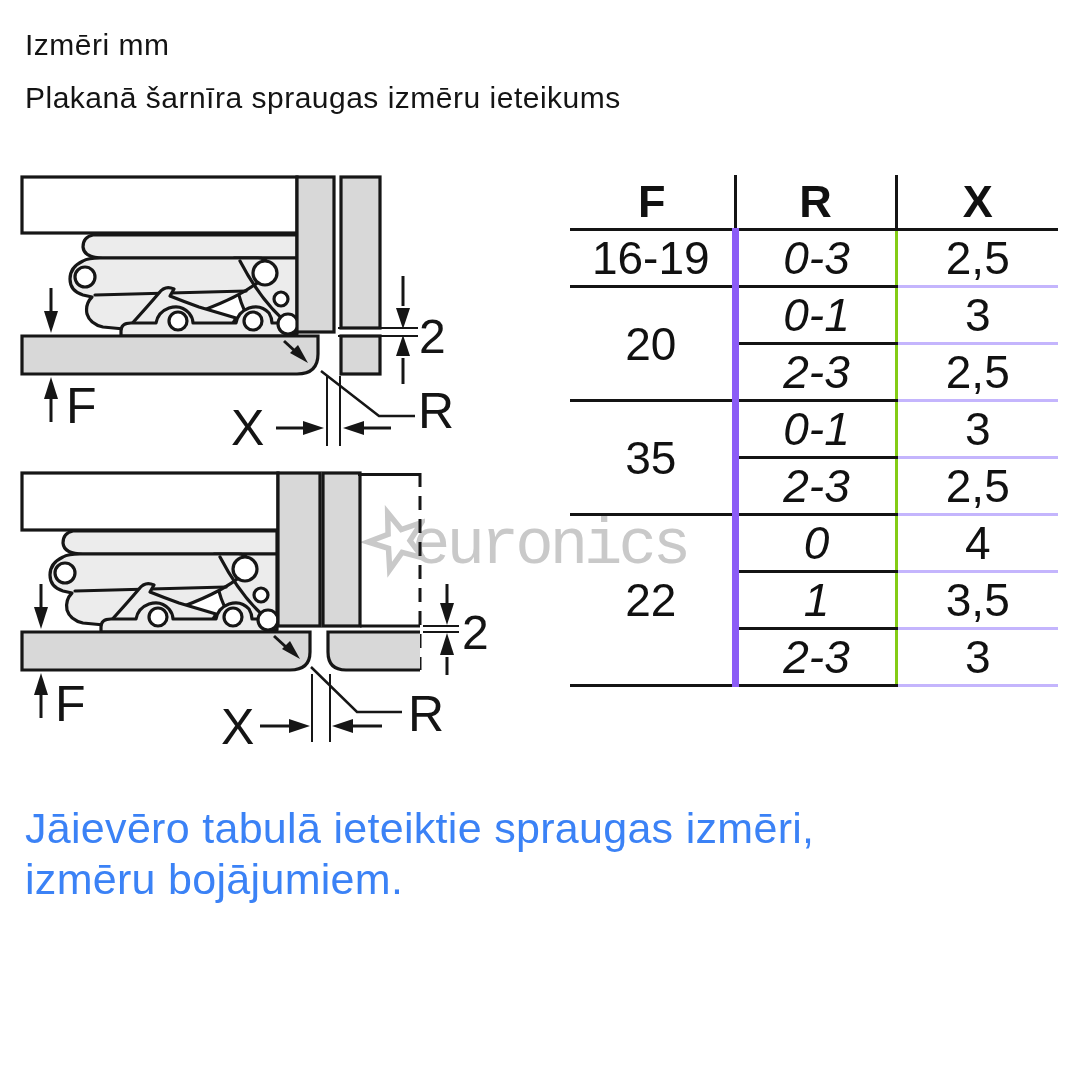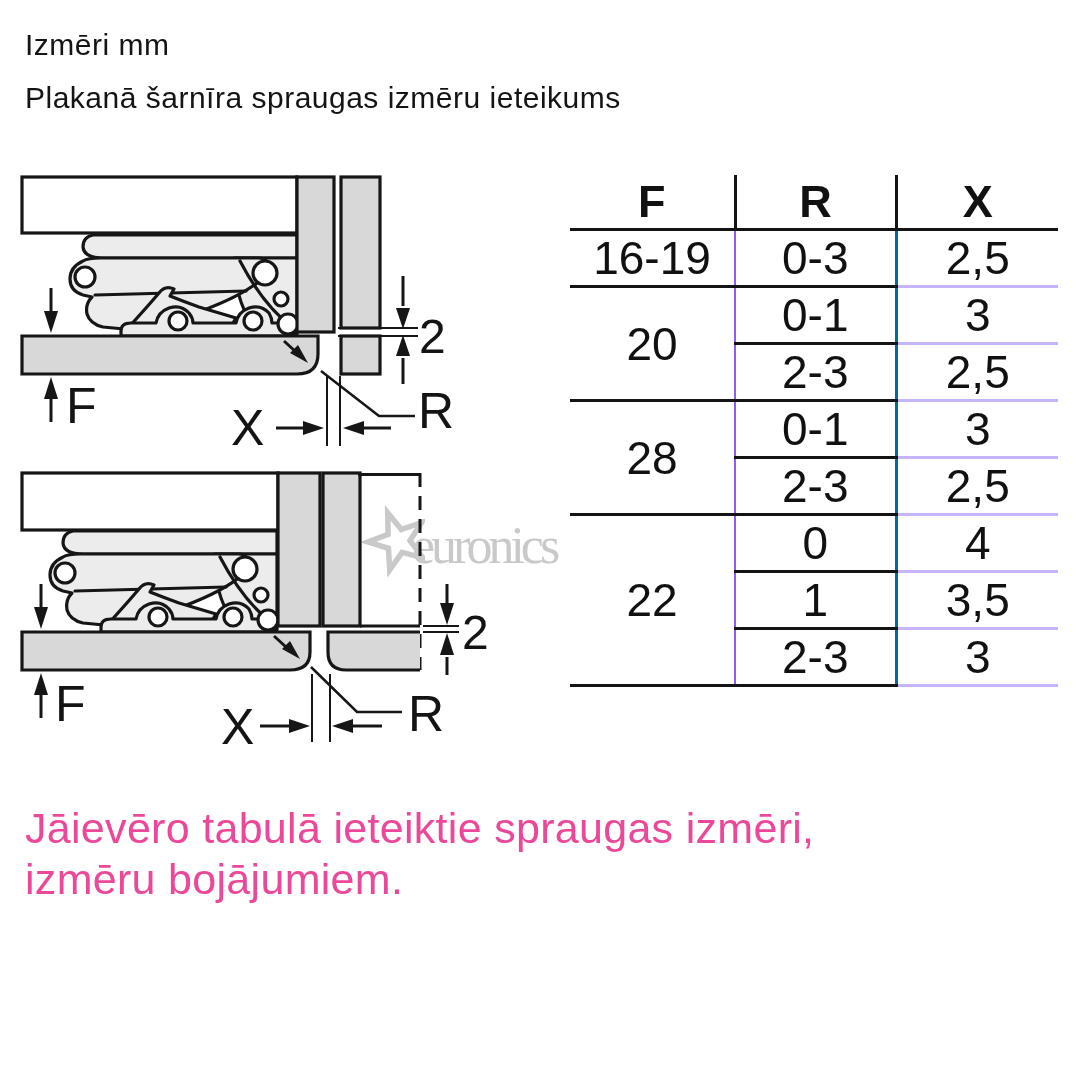--- a/index.html
+++ b/index.html
@@ -2,40 +2,40 @@
 <html><head>
 <meta charset="utf-8">
 <style>
   html,body{margin:0;padding:0;background:#fff;}
   .page{position:relative;width:1080px;height:1080px;background:#ffffff;overflow:hidden;
         font-family:"Liberation Sans",sans-serif;color:#111;}
   
   .title{position:absolute;left:25px;top:18px;font-size:30px;line-height:53px;
          letter-spacing:.5px;color:#141414;z-index:2;}
   .footer{position:absolute;left:25px;top:803px;font-size:43px;line-height:51px;
-          letter-spacing:.3px;color:#ec4899;z-index:2;}
+          letter-spacing:.3px;color:#3b82f6;z-index:2;}
   
   .watermark{position:absolute;left:0;top:0;z-index:1;}
-  .wm-text{position:absolute;left:412px;top:506px;font-size:52px;line-height:80px;
-           letter-spacing:-4px;color:#c9c9c9;font-family:Liberation Serif, serif;}
+  .wm-text{position:absolute;left:412px;top:506px;font-size:64px;line-height:80px;
+           letter-spacing:-4px;color:#c9c9c9;font-family:Liberation Mono, monospace;}
   .wm-star{position:absolute;left:355px;top:505px;}
   
   .diag{position:absolute;left:0;z-index:2;}
   #diag1{top:165px;} #diag2{top:455px;}
   svg text{font-family:"Liberation Sans",sans-serif;fill:#141414;}
   
   .gap-table-wrap{position:absolute;left:570px;top:175px;z-index:2;}
   table.gap{border-collapse:collapse;table-layout:fixed;width:488px;}
   table.gap th{font-size:45px;font-weight:bold;height:53px;padding:0;text-align:center;
                border-bottom:3px solid #141414;}
   table.gap td{font-size:46px;font-weight:normal;height:54px;padding:0;text-align:center;
                vertical-align:middle;}
   th.colf,th.colr{border-right:3px solid #141414;}
-  td.fcell{border-right:2px solid #8b5cf6;border-bottom:3px solid #141414;}
-  td.rcell{border-right:3px solid #0369a1;border-bottom:3px solid #141414;}
+  td.fcell{border-right:7px solid #8b5cf6;border-bottom:3px solid #141414;}
+  td.rcell{border-right:3px solid #84cc16;border-bottom:3px solid #141414;font-style:italic;}
   td.xcell{border-bottom:3px solid #c4b5fd;}
 </style>
 </head>
 <body>
 
 <div class="page">
 
   <div class="watermark">
     <svg class="wm-star" width="70" height="75" viewBox="355 510 70 75">
       <g transform="translate(8,0)">
@@ -204,21 +204,21 @@
           <tr>
             <td rowspan="2" class="fcell">20</td>
             <td class="rcell">0-1</td>
             <td class="xcell">3</td>
           </tr>
           <tr>
             <td class="rcell">2-3</td>
             <td class="xcell">2,5</td>
           </tr>
           <tr>
-            <td rowspan="2" class="fcell">28</td>
+            <td rowspan="2" class="fcell">35</td>
             <td class="rcell">0-1</td>
             <td class="xcell">3</td>
           </tr>
           <tr>
             <td class="rcell">2-3</td>
             <td class="xcell">2,5</td>
           </tr>
           <tr>
             <td rowspan="3" class="fcell">22</td>
             <td class="rcell">0</td>

